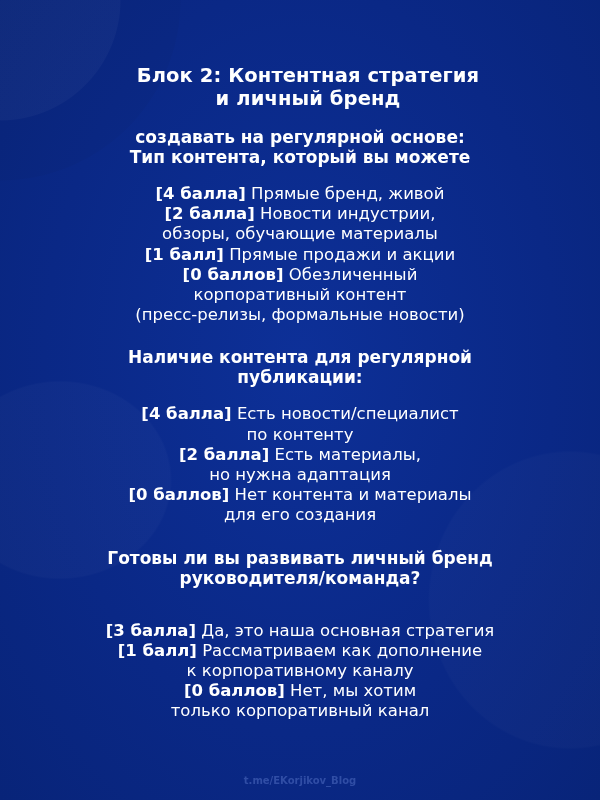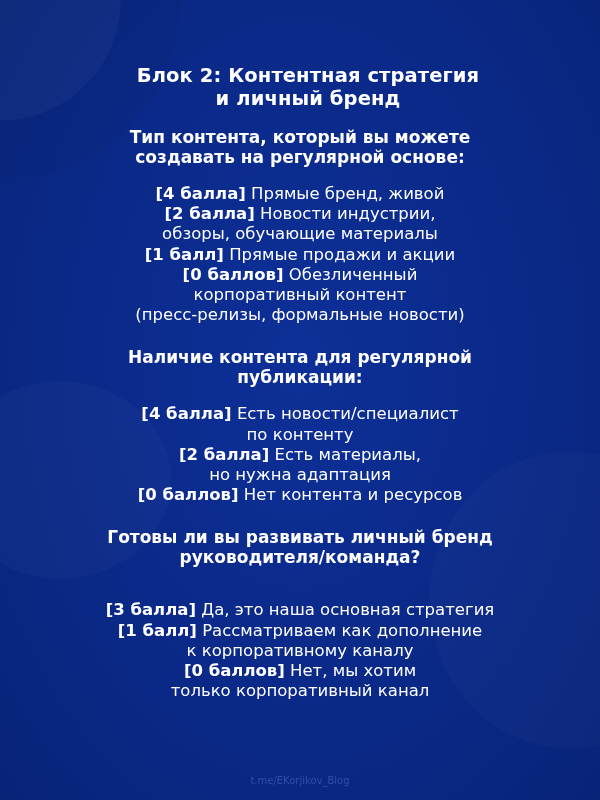--- a/index.html
+++ b/index.html
@@ -30,59 +30,60 @@
     .q {
       font-weight: bold; font-size: 17px; line-height: 20px;
       margin: 0 0 17px 0;
     }
     .opts { font-size: 16.5px; line-height: 20.2px; margin: 0 0 17px 0; }
     .opt { display: block; }
     .pts { font-weight: bold; }
     .gap2 { margin-bottom: 22px; }
     .footer {
       position: absolute; left: 0; right: 0; top: 775px;
-      text-align: center; font-size: 10px; font-weight: normal;
+      text-align: center; font-size: 10px; font-weight: bold;
       color: rgba(120,150,230,0.35);
     }
   </style>
 </head>
 <body>
 
 <div class="bg"></div>
 
 <div class="content">
   <div class="title">
     <div>Блок 2: Контентная стратегия</div>
     <div>и личный бренд</div>
   </div>
 
   <div class="q">
+    <div>создавать на регулярной основе:</div>
     <div>Тип контента, который вы можете</div>
-    <div>создавать на регулярной основе:</div>
   </div>
   <div class="opts gap2">
     <span class="opt"><span class="pts">[4 балла]</span> <span>Прямые бренд, живой</span></span>
     <span class="opt"><span class="pts">[2 балла]</span> <span>Новости индустрии,</span></span>
     <span class="opt">обзоры, обучающие материалы</span>
     <span class="opt"><span class="pts">[1 балл]</span> <span>Прямые продажи и акции</span></span>
     <span class="opt"><span class="pts">[0 баллов]</span> <span>Обезличенный</span></span>
     <span class="opt">корпоративный контент</span>
     <span class="opt">(пресс-релизы, формальные новости)</span>
   </div>
 
   <div class="q" style="">
     <div>Наличие контента для регулярной</div>
     <div>публикации:</div>
   </div>
   <div class="opts gap2">
     <span class="opt"><span class="pts">[4 балла]</span> <span>Есть новости/специалист</span></span>
     <span class="opt">по контенту</span>
     <span class="opt"><span class="pts">[2 балла]</span> <span>Есть материалы,</span></span>
     <span class="opt">но нужна адаптация</span>
-    <span class="opt"><span class="pts">[0 баллов]</span> <span>Нет контента и ресурсов</span></span>
+    <span class="opt"><span class="pts">[0 баллов]</span> <span>Нет контента и материалы</span></span>
+    <span class="opt">для его создания</span>
   </div>
 
   <div class="q" style="margin-bottom:33px">
     <div>Готовы ли вы развивать личный бренд</div>
     <div>руководителя/команда?</div>
   </div>
   <div class="opts">
     <span class="opt"><span class="pts">[3 балла]</span> <span>Да, это наша основная стратегия</span></span>
     <span class="opt"><span class="pts">[1 балл]</span> <span>Рассматриваем как дополнение</span></span>
     <span class="opt">к корпоративному каналу</span>

